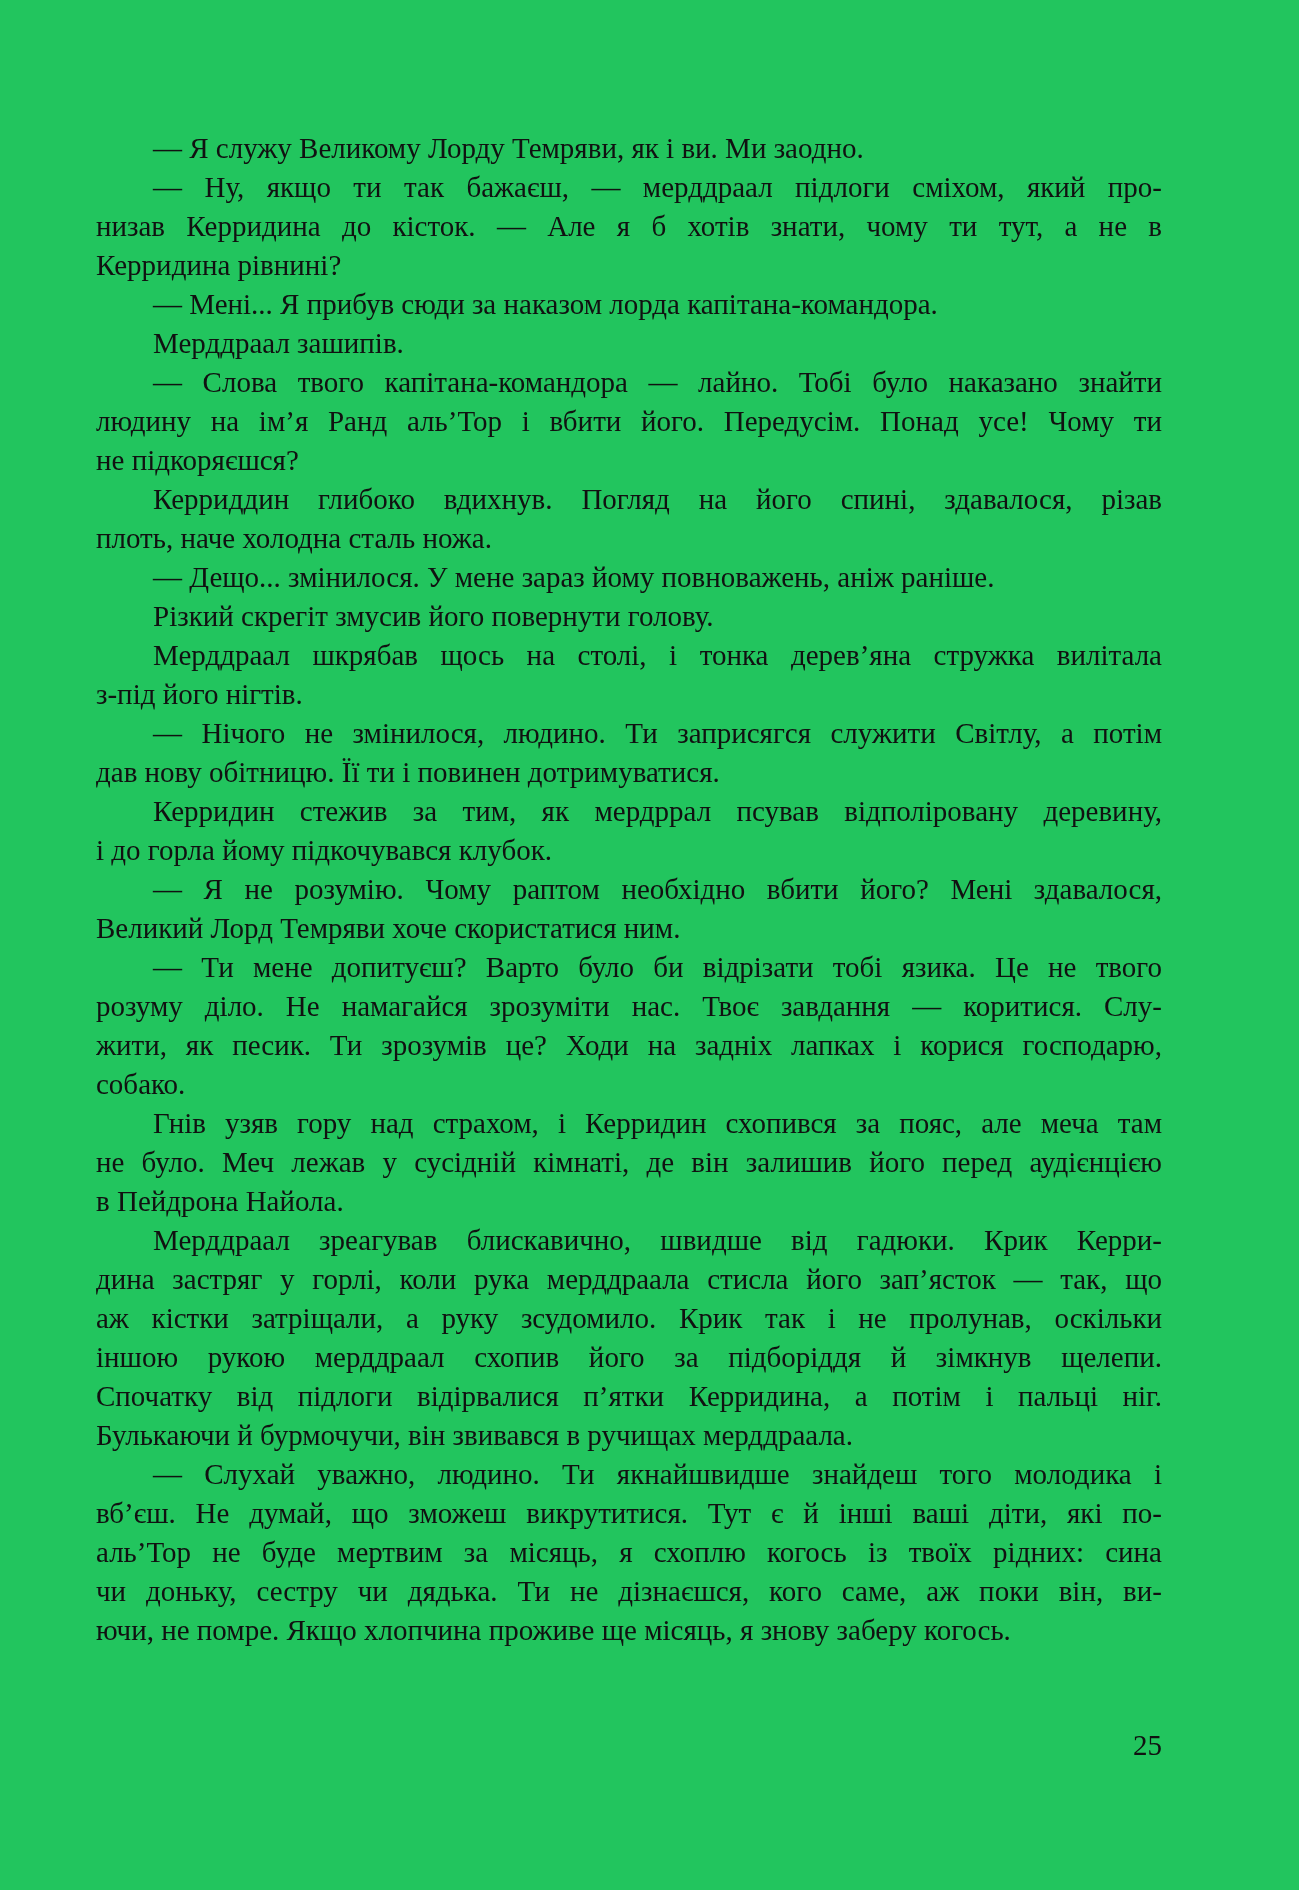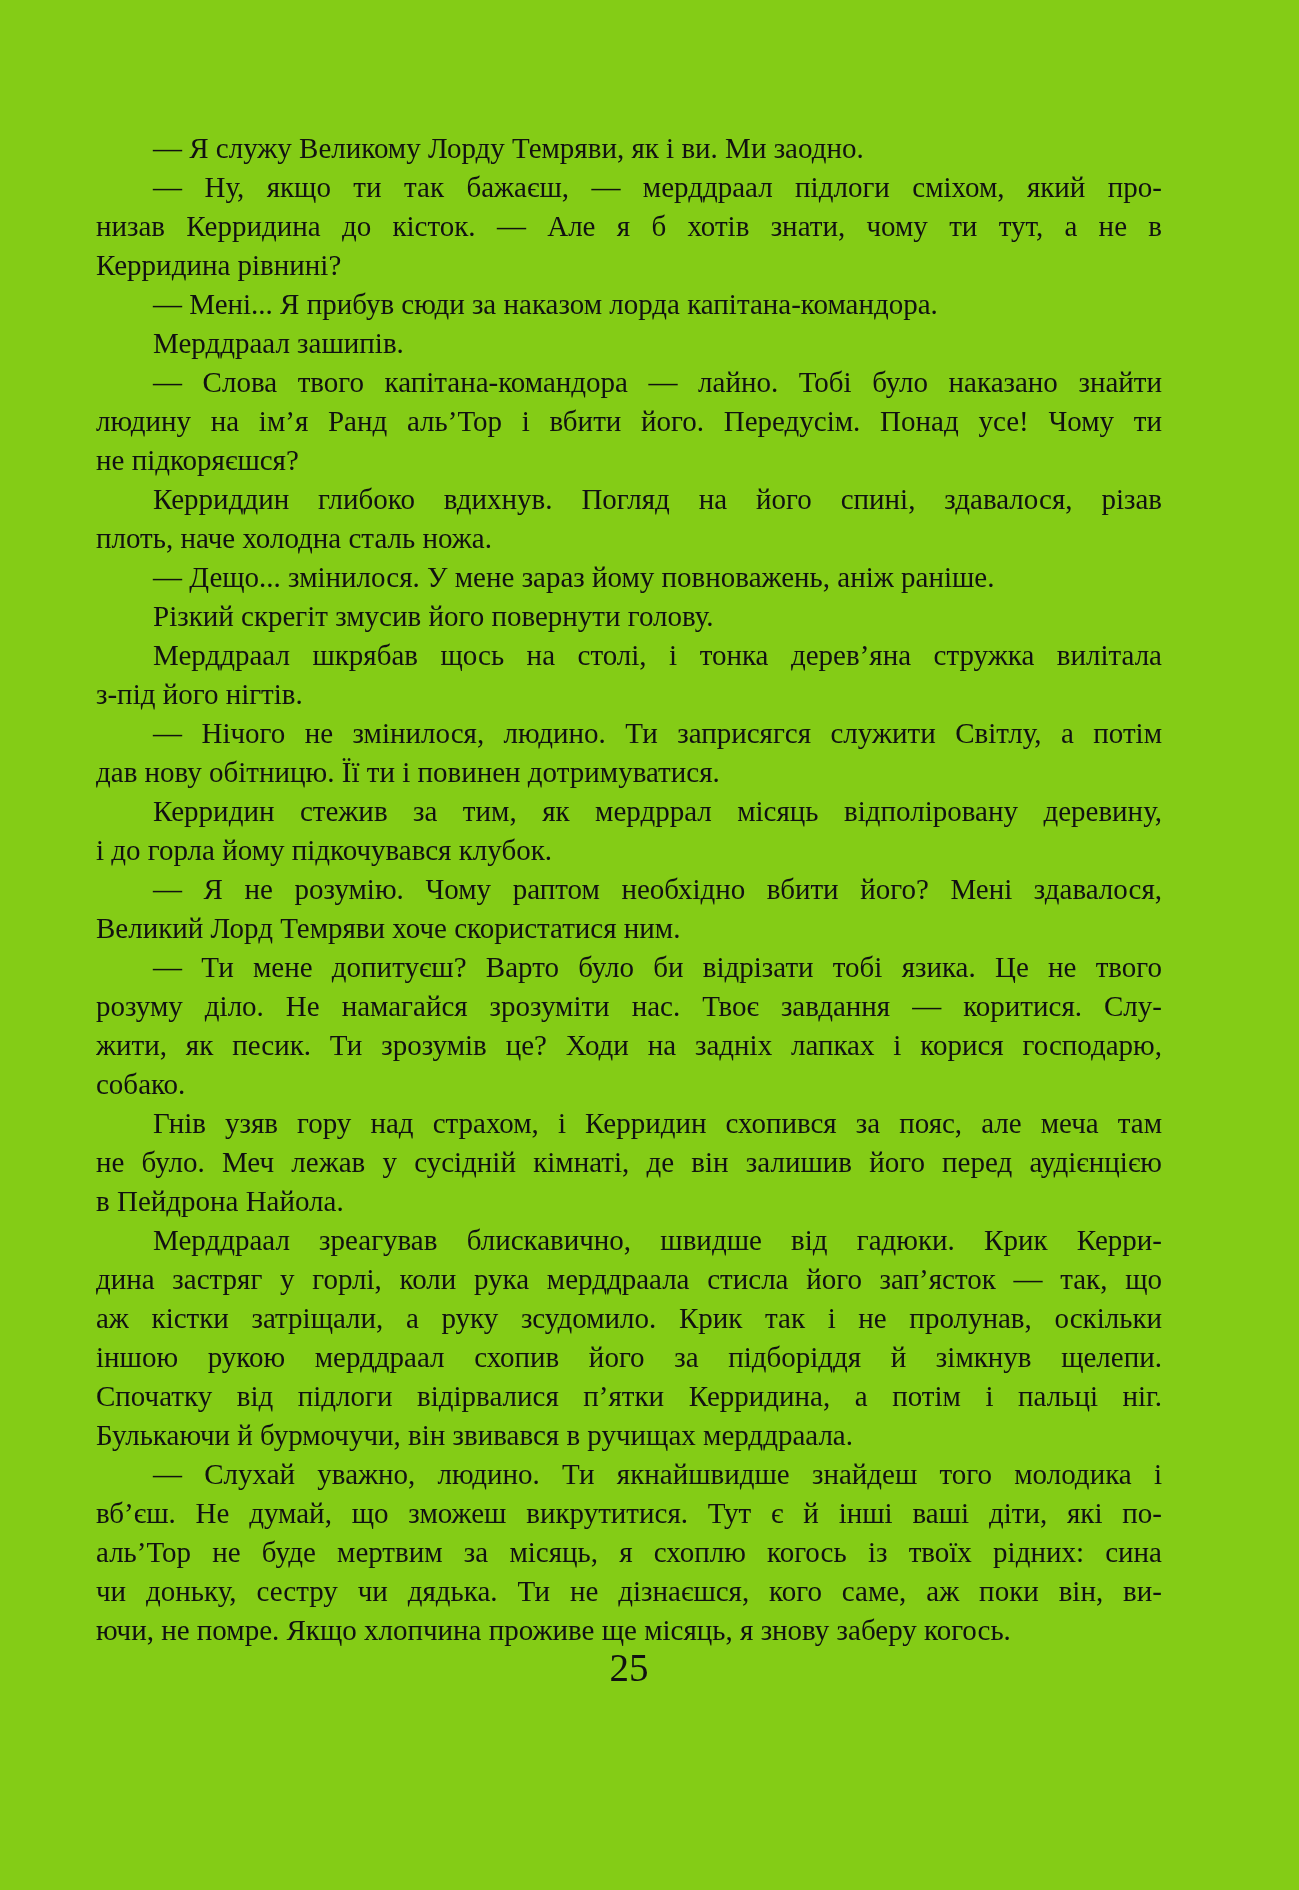--- a/index.html
+++ b/index.html
@@ -1,20 +1,20 @@
 <!DOCTYPE html>
 <html><head>
 <meta charset="utf-8">
 <style>
   html, body { margin: 0; padding: 0; background: #ffffff; }
   .page {
     position: relative;
     width: 1299px;
     height: 1890px;
-    background: #84cc16;
+    background: #22c55e;
     color: #111111;
     font-family: "Liberation Serif", "DejaVu Serif", serif;
     overflow: hidden;
   }
   .text-block {
     position: absolute;
     left: 96px;
     top: 0;
     width: 1066px;
     padding-top: 129px;
@@ -31,25 +31,25 @@
   }
   .line.end {
     text-align: left;
     text-align-last: left;
   }
   .line.first { text-indent: 57px; }
   .it { }
   .folio {
     position: absolute;
     left: 96px;
-    top: 1648px;
+    top: 1726px;
     width: 1066px;
-    font-size: 39px;
+    font-size: 29px;
     line-height: 39px;
-    text-align: center;
+    text-align: right;
   }
 </style>
 </head>
 <body>
 
 <div class="page">
   <div class="text-block">
       <div class="para">
         <div class="line first end"><span>— Я служу Великому Лорду Темряви, як і ви. Ми заодно.</span></div>
       </div>
@@ -81,21 +81,21 @@
       </div>
       <div class="para">
         <div class="line first"><span>Мерддраал шкрябав щось на столі, і тонка дерев’яна стружка вилітала</span></div>
         <div class="line end"><span>з-під його нігтів.</span></div>
       </div>
       <div class="para">
         <div class="line first"><span>— Нічого не змінилося, людино. Ти заприсягся служити Світлу, а потім</span></div>
         <div class="line end"><span>дав нову обітницю. </span><span class="it">Її</span><span> ти і повинен дотримуватися.</span></div>
       </div>
       <div class="para">
-        <div class="line first"><span>Керридин стежив за тим, як мердррал місяць відполіровану деревину,</span></div>
+        <div class="line first"><span>Керридин стежив за тим, як мердррал псував відполіровану деревину,</span></div>
         <div class="line end"><span>і до горла йому підкочувався клубок.</span></div>
       </div>
       <div class="para">
         <div class="line first"><span>— Я не розумію. Чому раптом необхідно вбити його? Мені здавалося,</span></div>
         <div class="line end"><span>Великий Лорд Темряви хоче скористатися ним.</span></div>
       </div>
       <div class="para">
         <div class="line first"><span>— Ти мене допитуєш? Варто було би відрізати тобі язика. Це не твого</span></div>
         <div class="line"><span>розуму діло. Не намагайся зрозуміти нас. Твоє завдання — коритися. Слу-</span></div>
         <div class="line"><span>жити, як песик. Ти зрозумів </span><span class="it">це</span><span>? Ходи на задніх лапках і корися господарю,</span></div>

